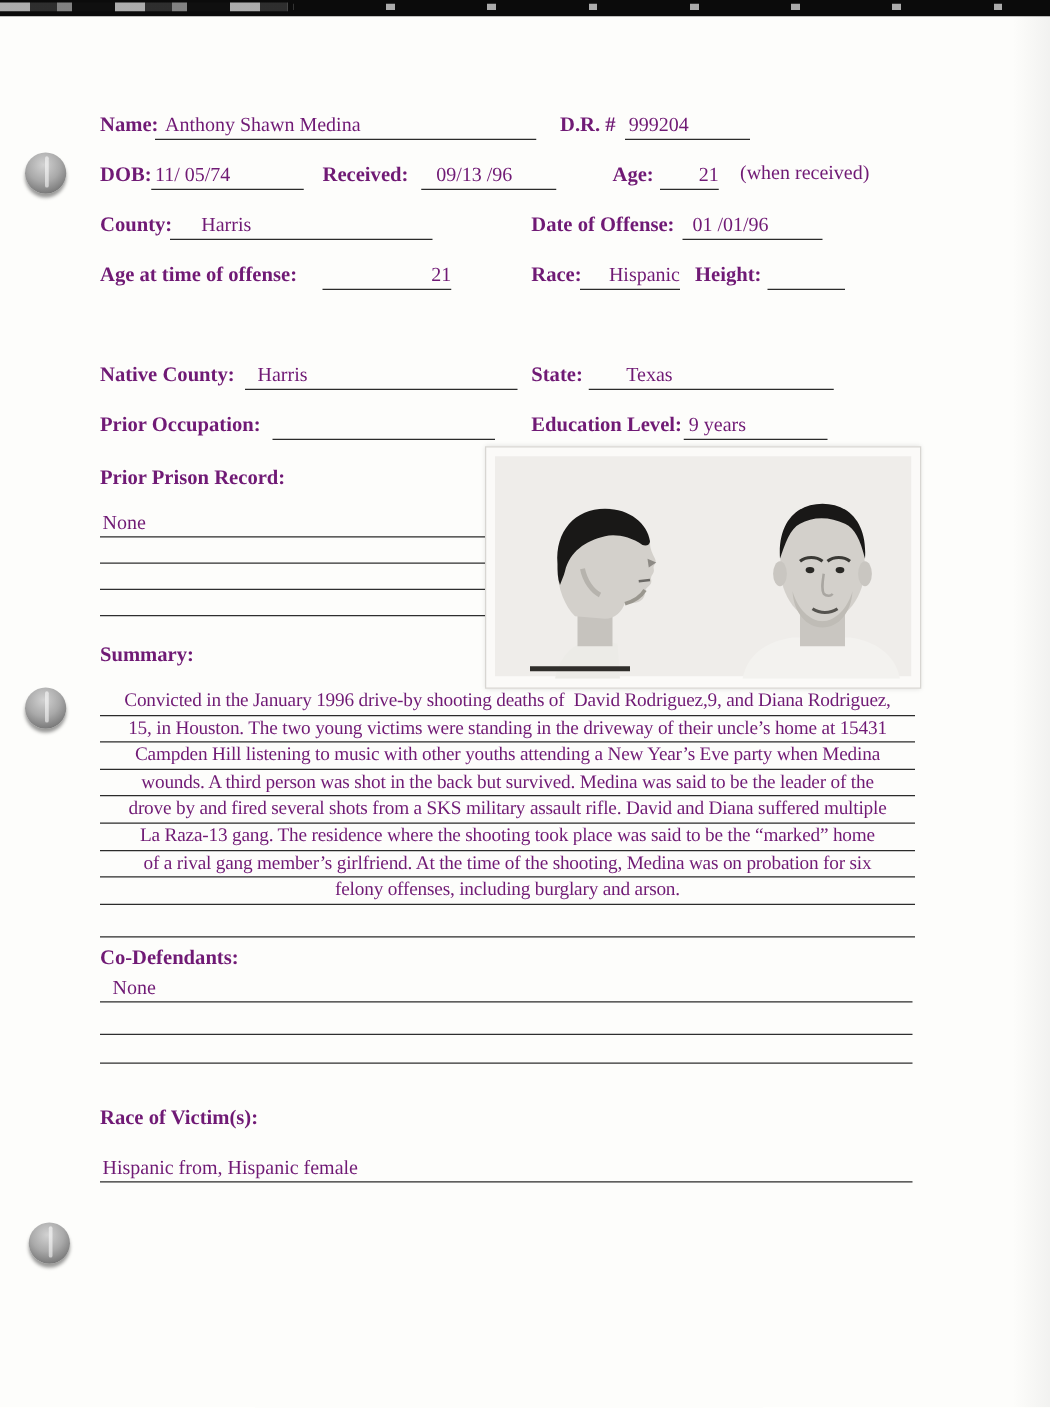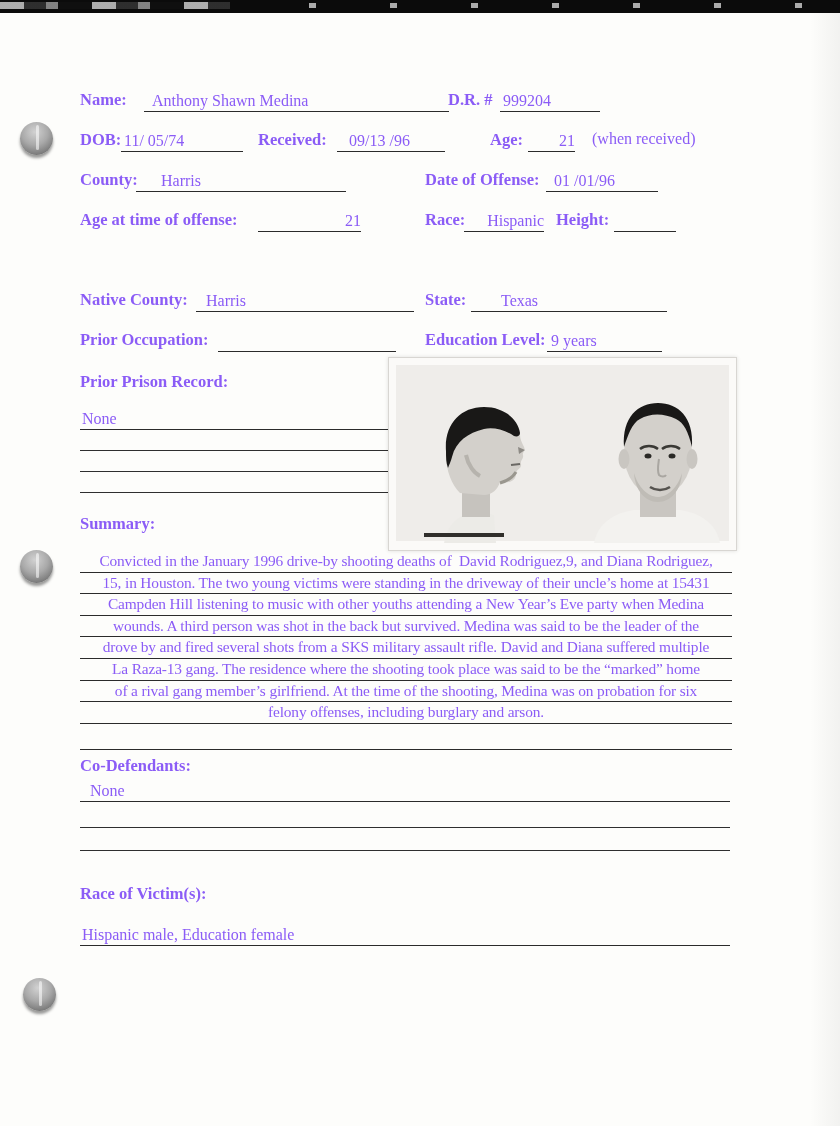--- a/index.html
+++ b/index.html
@@ -1,19 +1,19 @@
 <!DOCTYPE html>
 <html><head>
 <meta charset="utf-8">
 <style>
   html,body { margin:0; padding:0; background:#ffffff; }
   .page {
     position:relative; width:840px; height:1126px;
     background:#fdfdfb; overflow:hidden;
-    font-family:"Liberation Serif", serif; color:#8b5cf6;
+    font-family:"Liberation Serif", serif; color:#701a75;
   }
   
   .topbar { position:absolute; top:0; left:0; width:840px; height:13px; background:#0b0b0b; z-index:8; }
   .topbar .ticks { position:absolute; left:235px; top:3px; height:5px; right:0;
     background:repeating-linear-gradient(90deg, transparent 0 74px, rgba(225,225,225,.75) 74px 81px); }
   .topbar .blobs { position:absolute; left:0; top:2px; width:230px; height:7px;
     background:repeating-linear-gradient(90deg, rgba(190,190,190,.9) 0 24px, rgba(50,50,50,.9) 24px 46px, rgba(150,150,150,.85) 46px 58px, rgba(15,15,15,1) 58px 92px); }
   .scan-shade { position:absolute; right:0; top:0; width:30px; height:1126px;
     background:linear-gradient(90deg, rgba(0,0,0,0), rgba(110,110,110,.08)); z-index:7; }
   
@@ -57,21 +57,21 @@
     <div class="ticks"></div>
   </div>
   <div class="scan-shade"></div>
 
   <div class="hole hole1"></div>
   <div class="hole hole2"></div>
   <div class="hole hole3"></div>
 
   <div class="row" style="top:90px">
     <span class="lbl" style="left:80px">Name:</span>
-    <span class="val" style="left:144px; width:305px">Anthony Shawn Medina</span>
+    <span class="val" style="left:124px; width:305px">Anthony Shawn Medina</span>
     <span class="lbl" style="left:448px">D.R. #</span>
     <span class="val" style="left:500px; width:100px; padding-left:3px">999204</span>
   </div>
 
   <div class="row" style="top:130px">
     <span class="lbl" style="left:80px">DOB:</span>
     <span class="val" style="left:121px; width:122px; padding-left:3px">11/ 05/74</span>
     <span class="lbl" style="left:258px">Received:</span>
     <span class="val" style="left:337px; width:108px; padding-left:12px">09/13 /96</span>
     <span class="lbl" style="left:490px">Age:</span>
@@ -163,15 +163,15 @@
     <div class="sline">felony offenses, including burglary and arson.</div>
     <div class="sline blank"></div>
   </div>
 
   <div class="sechead" style="left:80px; top:756px">Co-Defendants:</div>
   <div class="textline" style="left:80px; top:780px; width:650px; padding-left:10px">None</div>
   <div class="ruleline" style="left:80px; top:806px; width:650px; height:22px"></div>
   <div class="ruleline" style="left:80px; top:829px; width:650px; height:22px"></div>
 
   <div class="sechead" style="left:80px; top:884px">Race of Victim(s):</div>
-  <div class="textline" style="left:80px; top:924px; width:650px; padding-left:2px">Hispanic male, Education female</div>
+  <div class="textline" style="left:80px; top:924px; width:650px; padding-left:2px">Hispanic from, Hispanic female</div>
 
 </div>
 
 </body></html>

